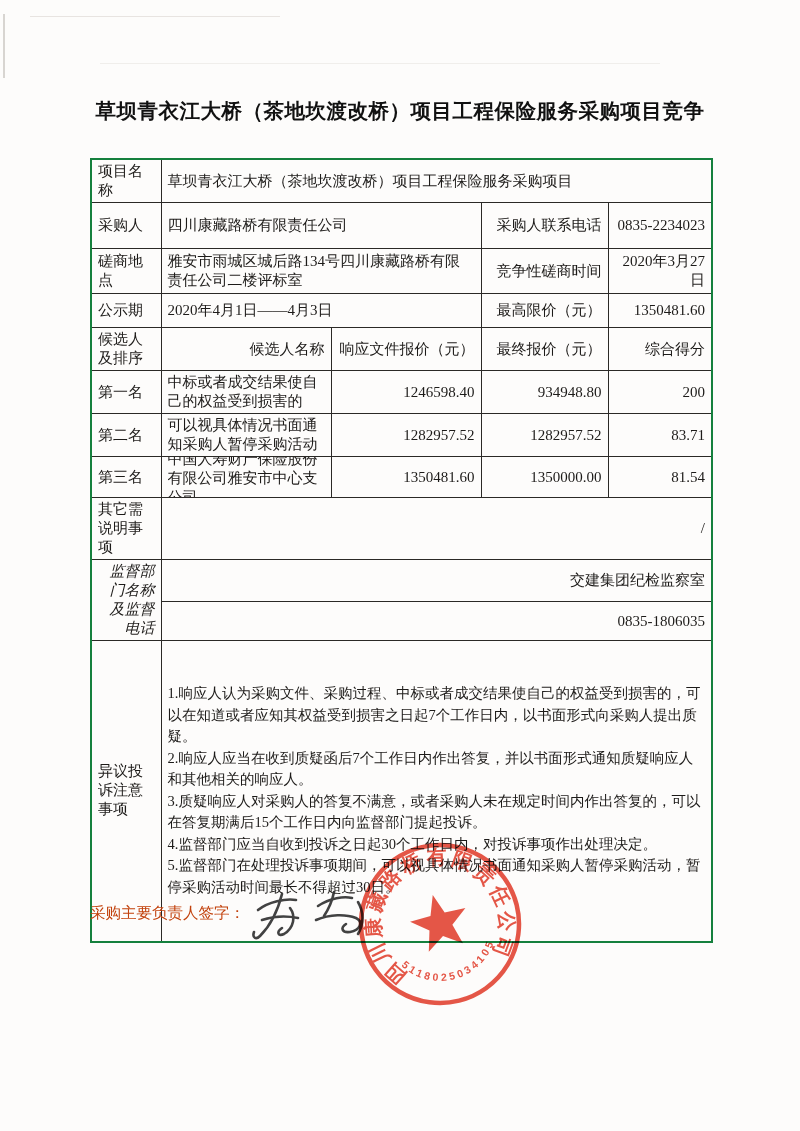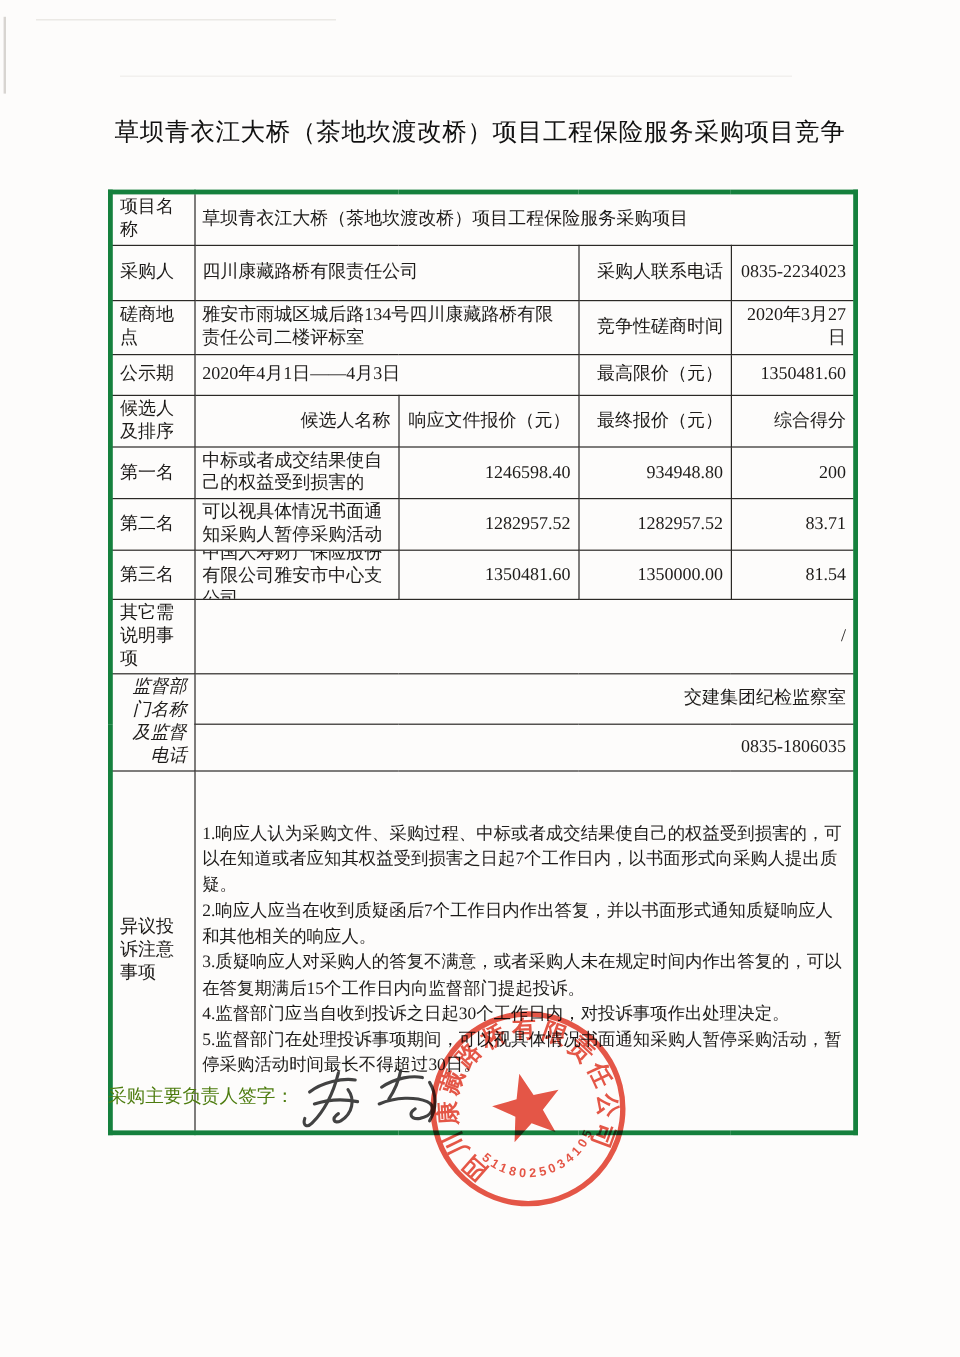--- a/index.html
+++ b/index.html
@@ -25,42 +25,42 @@
     background:#dedad6;opacity:.7;
   }
   .artifact-top2{
     position:absolute;left:100px;top:63px;width:560px;height:1px;
     background:#eceae7;opacity:.8;
   }
   .doc-title{
     position:absolute;left:60px;top:96px;width:680px;
     text-align:center;
     font-family:"Liberation Sans", sans-serif;
-    font-weight:normal;
+    font-weight:bold;
     font-size:20.5px;
     line-height:29px;
     letter-spacing:.5px;
     color:#111;
   }
   table.main{
     position:absolute;left:90px;top:158px;
     width:621px;
     border-collapse:collapse;
     table-layout:fixed;
     font-size:15px;
     color:#1d1b19;
   }
   table.main td{
     border:1.5px solid #2b2926;
     vertical-align:middle;
     padding:2px 6px;
     line-height:19px;
     overflow:hidden;
   }
-  table.main{border:4px solid #15803d;}
+  table.main{border:2px solid #15803d;}
   td.lbl{padding:2px 2px 2px 5px;}
   td.ctr{text-align:right;}
   td.sup-lbl{text-align:right;padding:2px 2px;font-style:italic;}
   tr.r1{height:38px}
   tr.r2{height:46px}
   tr.r3{height:45px}
   tr.r4{height:34px}
   tr.r5{height:35px}
   tr.r6{height:43px}
   tr.r7{height:38px}
@@ -74,21 +74,21 @@
   }
   .clipbox .clip-inner{
     margin-top:-7px;line-height:19px;
   }
   td.objection-cell{padding:0 10px;border-radius:21px;}
   .objection-text{
     font-size:14.5px;line-height:21.5px;
   }
   .footer-sign{
     position:absolute;left:90px;top:903px;
-    font-size:15.5px;color:#4d7c0f;
+    font-size:15.5px;color:#c2410c;
   }
   .signature{
     position:absolute;left:238px;top:880px;width:140px;height:75px;
   }
   .seal{
     position:absolute;left:354px;top:838px;width:172px;height:172px;
     mix-blend-mode:multiply;
     opacity:.93;
   }
 </style>

